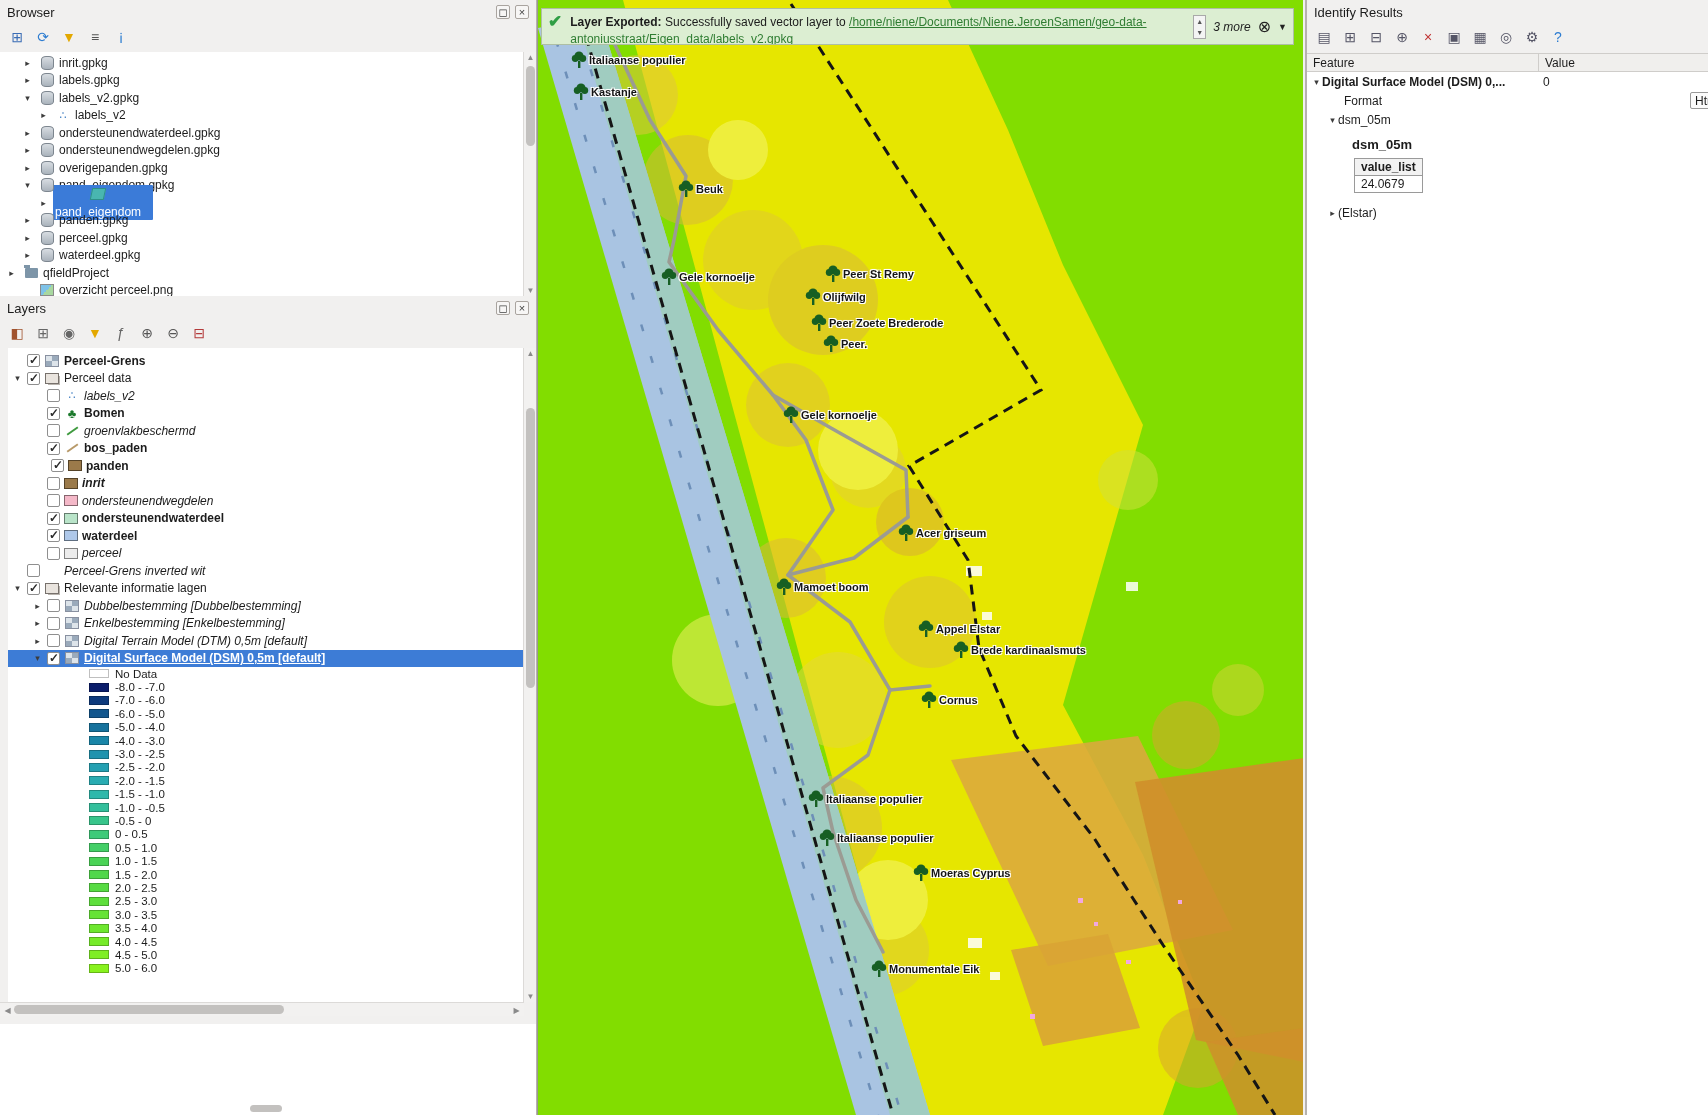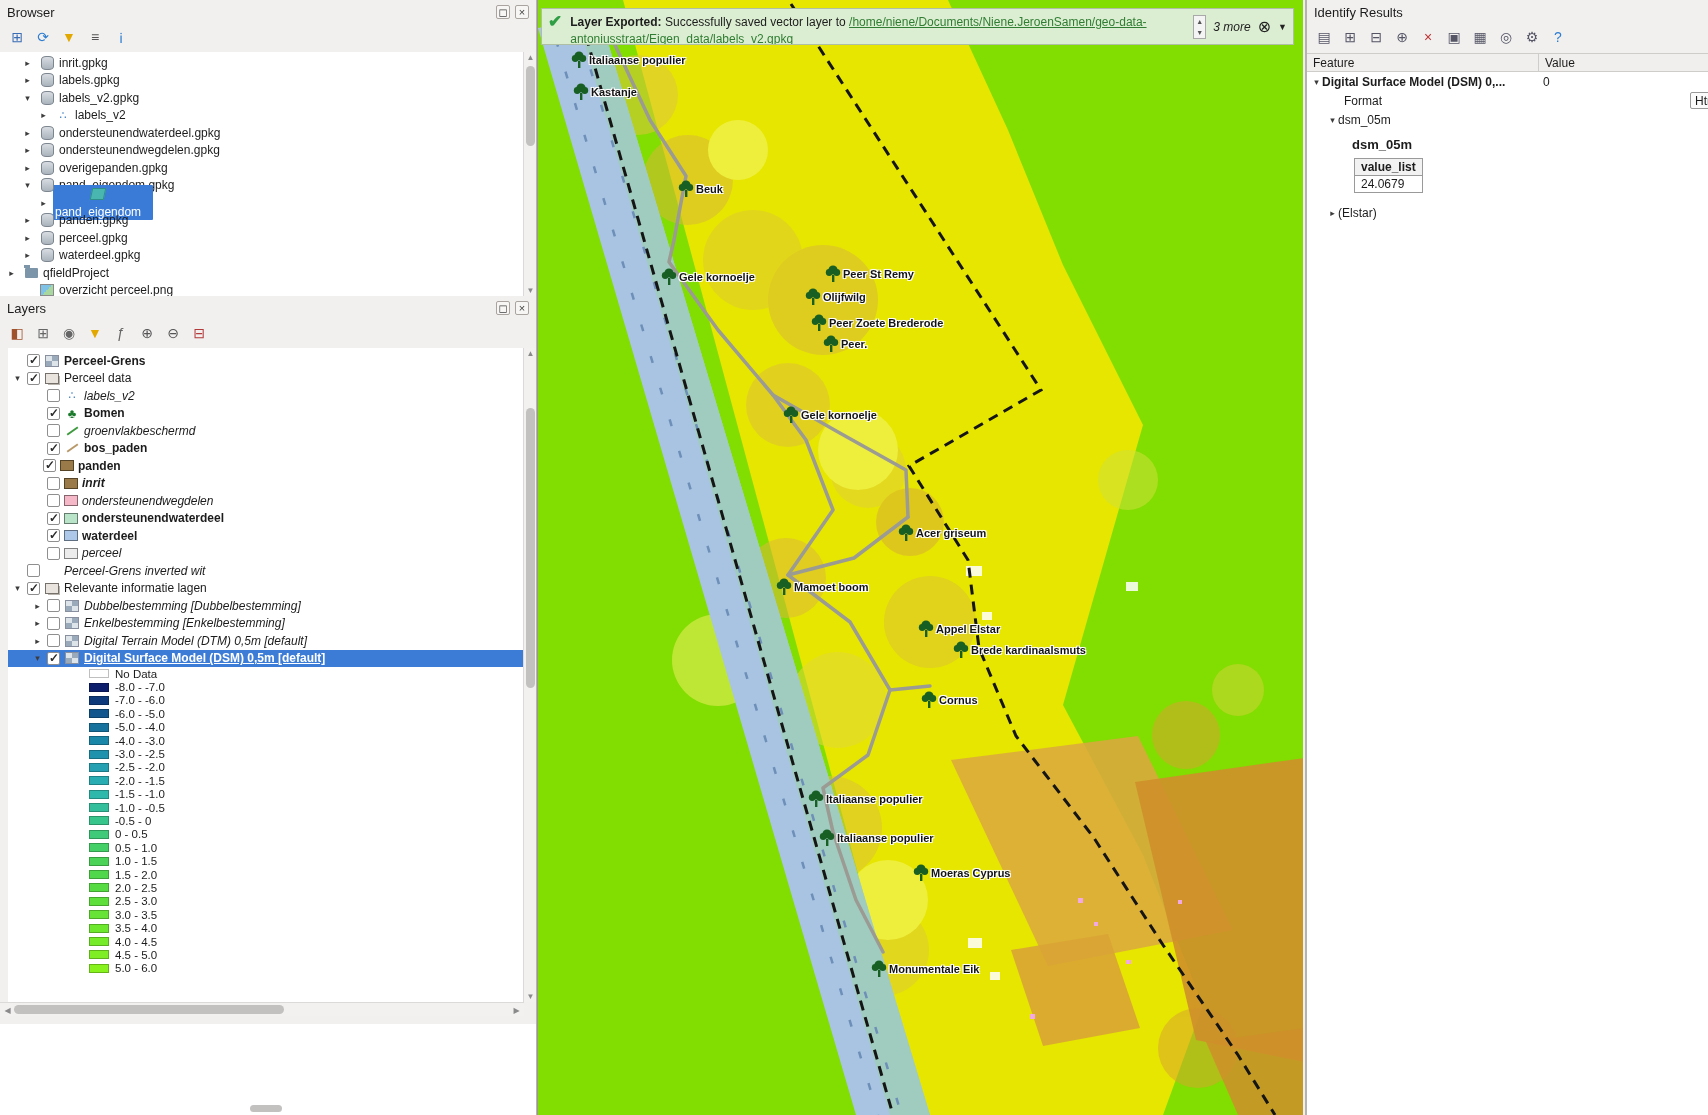--- a/index.html
+++ b/index.html
@@ -281,21 +281,21 @@
           <span class="cb"></span>
           <span class="ic ic-line-green"></span>
           <span class="tlabel i">groenvlakbeschermd</span>
         </div>
         <div class="trow" style="padding-left: 24px;">
           <span class="arrow"></span>
           <span class="cb on"></span>
           <span class="ic ic-line-tan"></span>
           <span class="tlabel b">bos_paden</span>
         </div>
-        <div class="trow" style="padding-left: 20px;">
+        <div class="trow" style="padding-left: 28px;">
           <span class="arrow"></span>
           <span class="cb on"></span>
           <span class="swatch" style="background: rgb(155, 122, 74);"></span>
           <span class="tlabel b">panden</span>
         </div>
         <div class="trow" style="padding-left: 24px;">
           <span class="arrow"></span>
           <span class="cb"></span>
           <span class="swatch" style="background: rgb(155, 122, 74);"></span>
           <span class="tlabel b i">inrit</span>

